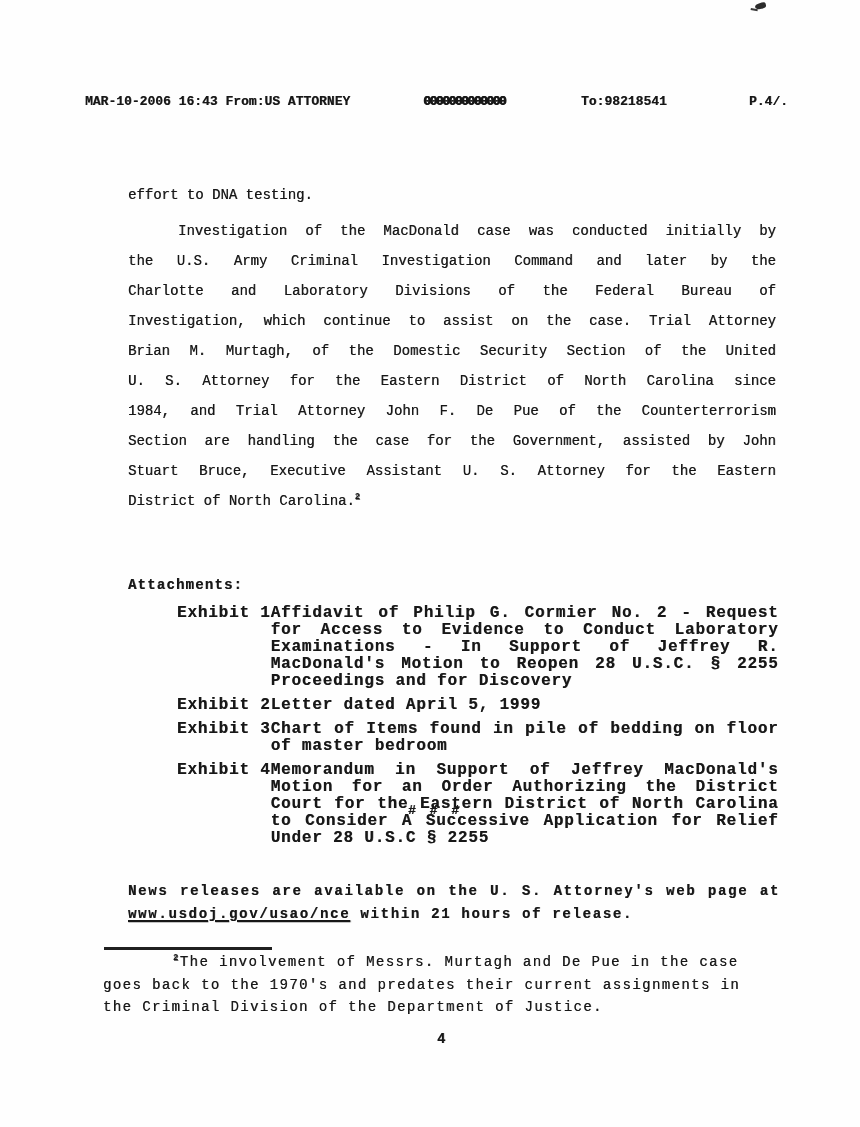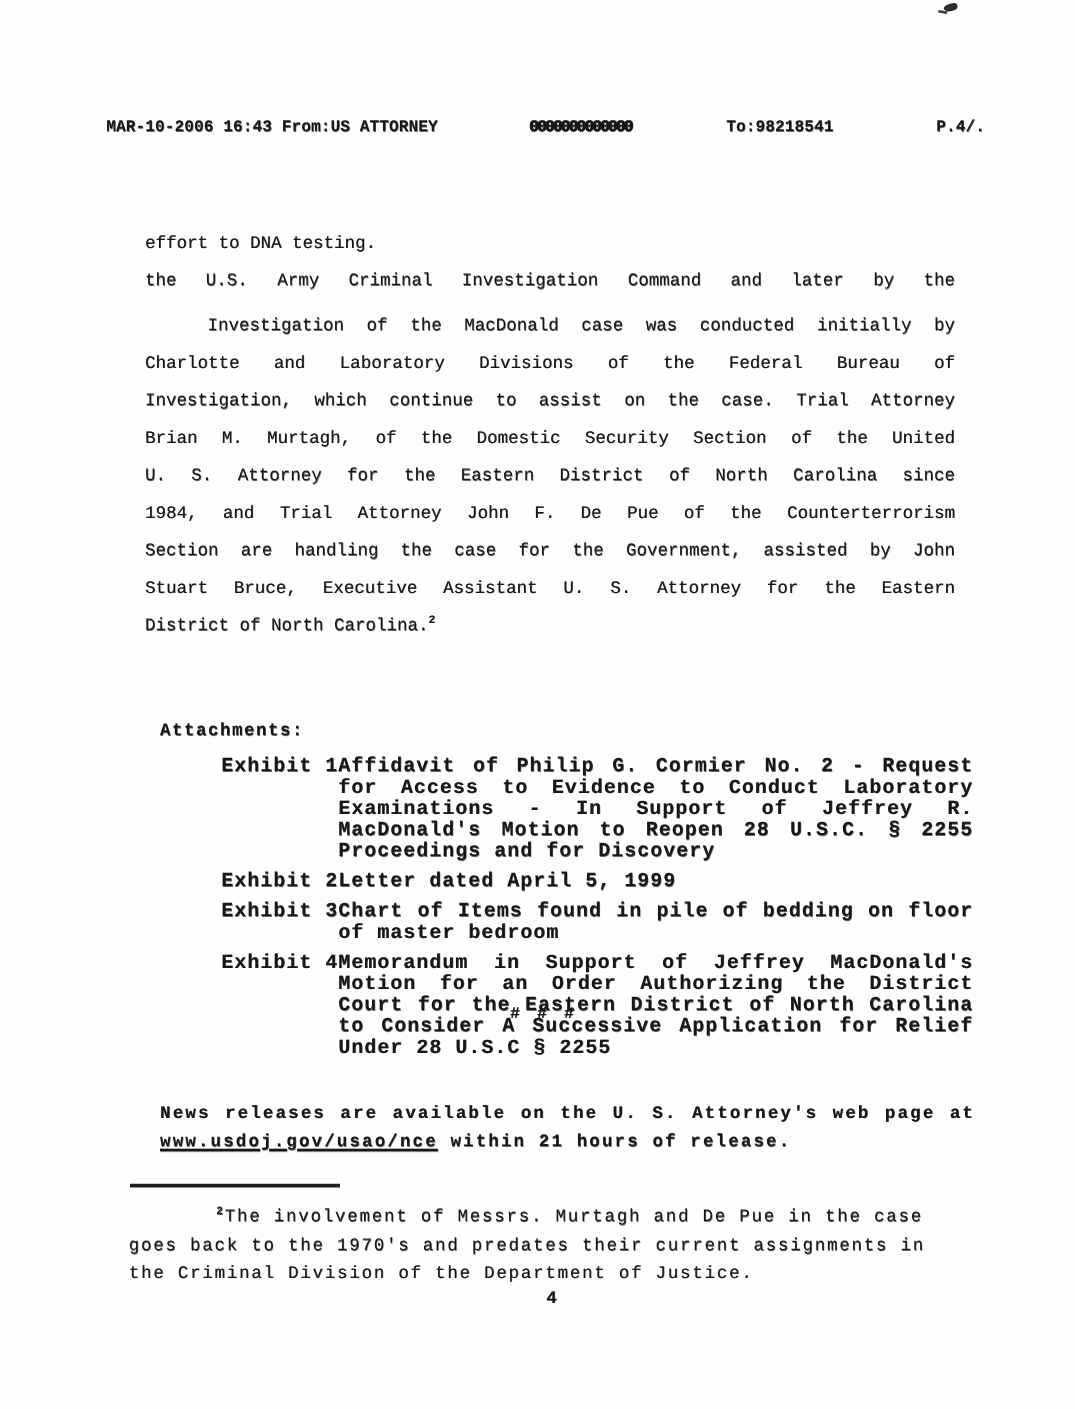--- a/index.html
+++ b/index.html
@@ -28,21 +28,21 @@
     border-radius: 60% 40% 50% 65%;
     transform: rotate(-14deg);
   }
   .corner-mark::after {
     content: ""; position: absolute; left: -5px; top: 4px;
     width: 7px; height: 2px; background: #3a3a3a; transform: rotate(24deg);
   }
 
   
   .body-block {
-    position: absolute; left: 116px; top: 180px; width: 648px;
+    position: absolute; left: 128px; top: 180px; width: 648px;
     font-size: 14px; line-height: 30px;
   }
   .jline { text-align: justify; text-align-last: justify; }
   .jlast { text-align: left; }
   .indent { padding-left: 50px; }
   .para-gap { margin-top: 6px; }
   sup.fn { font-size: 9px; vertical-align: super; line-height: 0; font-weight: 700; }
 
   
   .attachments-heading {
@@ -69,42 +69,42 @@
     letter-spacing: 1.7px; text-align: justify;
   }
   .link-underline { text-decoration: underline; text-decoration-thickness: 1.5px; text-underline-offset: 2px; }
 
   
   .fn-sep { position: absolute; left: 104px; top: 947px; width: 168px; height: 3px; background: #1f1f1f; }
   .footnote {
     position: absolute; left: 103px; top: 951px; width: 662px;
     font-size: 14px; line-height: 22.5px; letter-spacing: 1.4px;
   }
-  .fn-line1 { padding-left: 70px; margin-top: 12px; }
+  .fn-line1 { padding-left: 70px; }
 
   .page-num { position: absolute; left: 437px; top: 1031px; font-size: 14px; font-weight: 700; }
 </style>
 </head>
 <body>
 
 <div class="page">
 
   <div class="fax-header">
     <span class="fax-datetime">MAR-10-2006 16:43 From:US ATTORNEY</span>
     <span class="fax-digits">0000000000000</span>
     <span class="fax-to">To:98218541</span>
     <span class="fax-pageind">P.4/.</span>
   </div>
 
   <div class="corner-mark"></div>
 
   <div class="body-block">
     <div class="jlast">effort to DNA testing.</div>
+    <div class="jline indent para-gap">Investigation of the MacDonald case was conducted initially by</div>
     <div class="jline">the U.S. Army Criminal Investigation Command and later by the</div>
-    <div class="jline indent para-gap">Investigation of the MacDonald case was conducted initially by</div>
     <div class="jline">Charlotte and Laboratory Divisions of the Federal Bureau of</div>
     <div class="jline">Investigation, which continue to assist on the case. Trial Attorney</div>
     <div class="jline">Brian M. Murtagh, of the Domestic Security Section of the United</div>
     <div class="jline">U. S. Attorney for the Eastern District of North Carolina since</div>
     <div class="jline">1984, and Trial Attorney John F. De Pue of the Counterterrorism</div>
     <div class="jline">Section are handling the case for the Government, assisted by John</div>
     <div class="jline">Stuart Bruce, Executive Assistant U. S. Attorney for the Eastern</div>
     <div class="jlast"><span>District of North Carolina.</span><sup class="fn">2</sup></div>
   </div>
 

